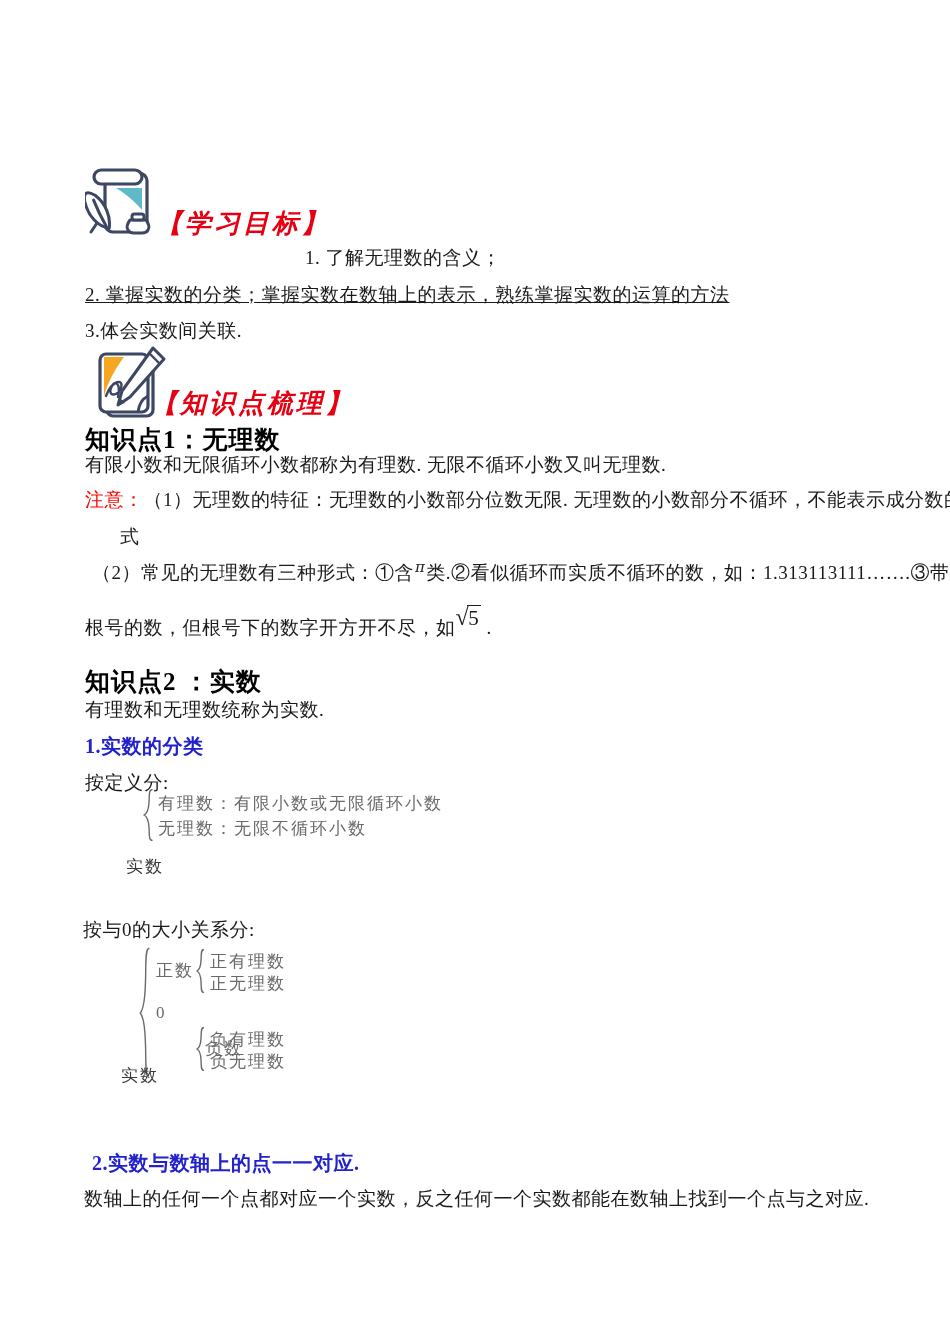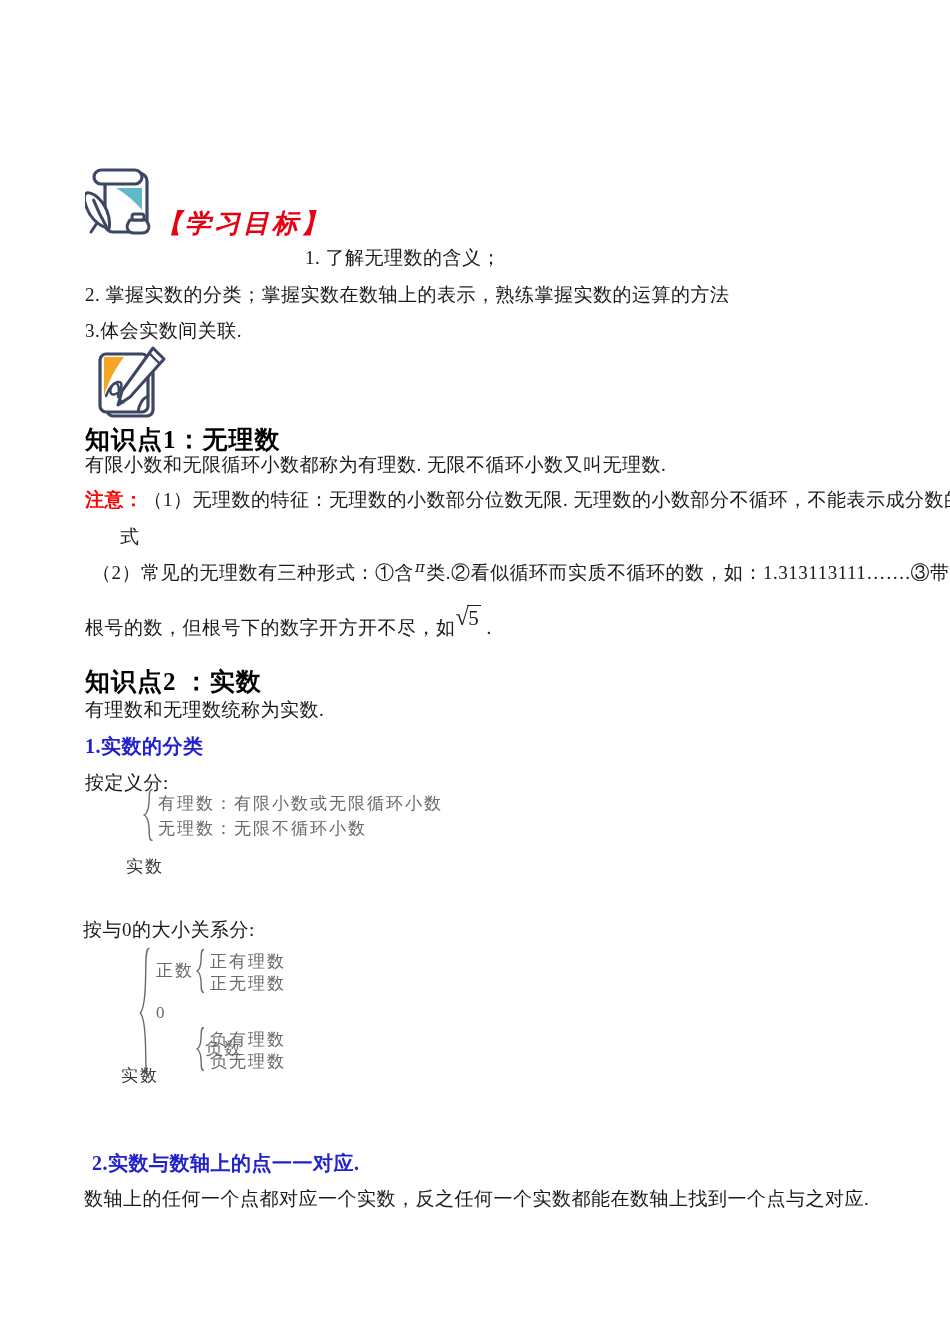--- a/index.html
+++ b/index.html
@@ -14,21 +14,21 @@
     font-weight:bold; font-size:26px; letter-spacing:2px; color:#000;
   }
   .sec-head {
     font-family:"DejaVu Serif","Liberation Serif",serif;
     font-style:italic; font-weight:bold; font-size:26px;
     color:#e60012; letter-spacing:3px;
   }
   .body-line { font-size:19px; letter-spacing:0.5px; }
   .kp-title { font-size:25px; font-weight:bold; letter-spacing:1px; color:#000; }
   .blue-head { font-size:20px; font-weight:bold; color:#2222cc; letter-spacing:0.5px; }
-  .red-bold { color:#ff0000; font-weight:bold; }
+  .red-bold { color:#ff0000; font-weight:normal; }
   .pi { font-family:"DejaVu Serif",serif; font-style:italic; font-size:15px;
         vertical-align:super; line-height:0; margin:0 1px; }
   .sqrt { display:inline-block; transform:translateY(-9px);
           font-family:"Liberation Serif",serif; font-size:21px; }
   .sqrt .radical { font-size:24px; margin-right:-2px; }
   .sqrt .radicand { border-top:1.6px solid #1f1f1f; padding:0 2px 0 1px; }
   .dgray { color:#6a6a6a; font-size:17px; letter-spacing:2px; }
   .droot { color:#3a3a3a; font-size:17px; letter-spacing:2px;margin-left:17px; }
   .brace { position:absolute; }
   .brace svg { display:block; width:100%; height:100%; }
@@ -56,36 +56,37 @@
         <path d="M9,26 C3,40 5,54 13,62 C21,54 25,40 21,27 C17,18 13,18 9,26 Z"></path>
         <path d="M12,58 C13,48 15,38 17,30" fill="none"></path>
       </g>
       <path d="M6,64 L12,55" stroke="#3d4663" stroke-width="3" stroke-linecap="round" fill="none"></path>
     </svg>
   </div>
 
   <div class="abs sec-head" style="left:156px; top:206px;">【学习目标】</div>
 
   <div class="abs body-line" style="left:305px; top:245px;">1.  了解无理数的含义；</div>
-  <div class="abs body-line" style="left:85px; top:282px;">2.  掌握实数的分类；掌握实数在数轴上的表示，熟练掌握实数的运算的方法</div>
+  <div class="abs body-line" style="left:85px; top:282px;text-decoration:underline;">2.  掌握实数的分类；掌握实数在数轴上的表示，熟练掌握实数的运算的方法</div>
   <div class="abs body-line" style="left:85px; top:318px;">3.体会实数间关联.</div>
 
   <div class="icon" style="left:90px; top:346px; width:80px; height:74px;">
     <svg viewBox="0 0 80 74" xmlns="http://www.w3.org/2000/svg">
       <rect x="17" y="15" width="46" height="55" rx="6" fill="#ffffff" stroke="#3d4663" stroke-width="3.2"></rect>
       <rect x="10" y="8" width="48" height="58" rx="6" fill="#ffffff" stroke="#3d4663" stroke-width="3.2"></rect>
       <path d="M14,11 L34,11 C25,23 18,36 14,50 Z" fill="#f5a623"></path>
       <path d="M58,50 C52,53 49,58 48,66" fill="none" stroke="#3d4663" stroke-width="3"></path>
       <path d="M16,50 C22,34 34,32 31,42 C28,51 16,51 22,40 C25,34 31,37 28,51" fill="none" stroke="#3d4663" stroke-width="2.4" stroke-linecap="round"></path>
       <path d="M63,2 L74,13 L40,51 L28,59 L32,45 Z" fill="#ffffff" stroke="#3d4663" stroke-width="3" stroke-linejoin="round"></path>
       <path d="M59,7 L70,18" stroke="#3d4663" stroke-width="2.4"></path>
       <path d="M30,52 L28,59 L35,57 Z" fill="#3d4663"></path>
     </svg>
   </div>
 
+  <div class="abs sec-head" style="left:151px; top:386px;">【知识点梳理】</div>
 
   <div class="abs kp-title" style="left:85px; top:423px;">知识点1：无理数</div>
   <div class="abs body-line" style="left:85px; top:452px;">有限小数和无限循环小数都称为有理数. 无限不循环小数又叫无理数.</div>
 
   <div class="abs body-line" style="left:85px; top:487px;">
     <span class="red-bold">注意：</span><span>（1）无理数的特征：无理数的小数部分位数无限. 无理数的小数部分不循环，不能表示成分数的形</span>
   </div>
   <div class="abs body-line" style="left:120px; top:524px;">式</div>
 
   <div class="abs body-line" style="left:92px; top:560px;">

